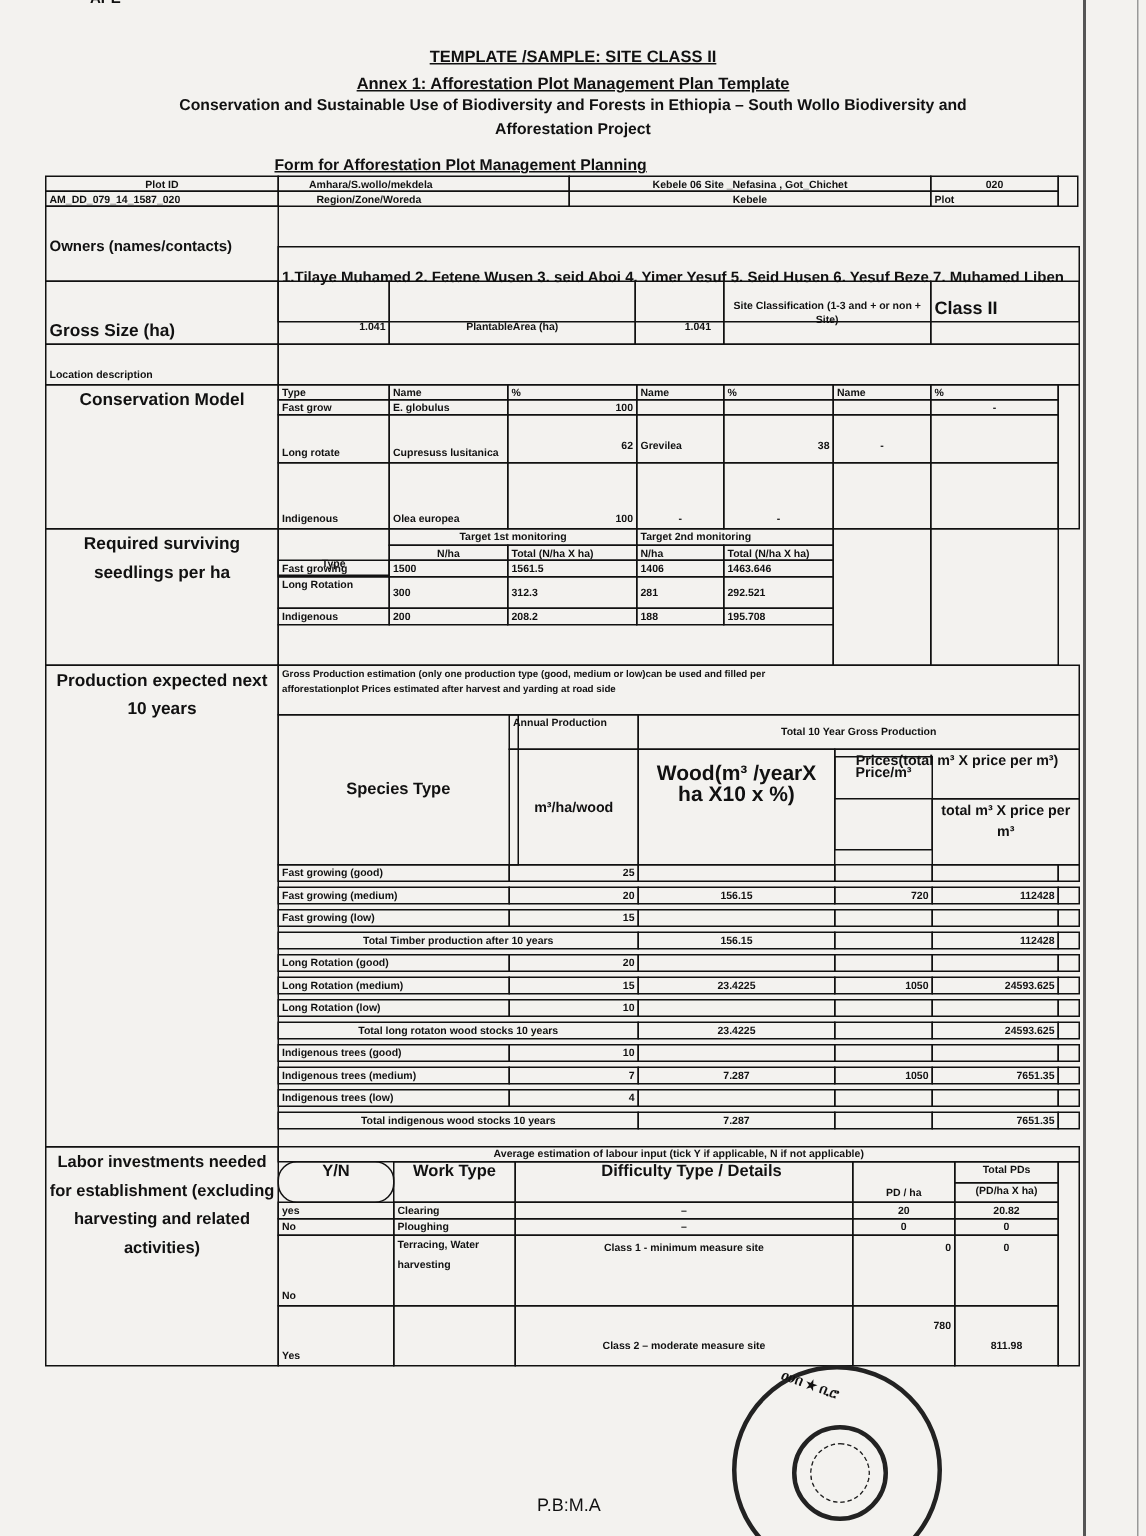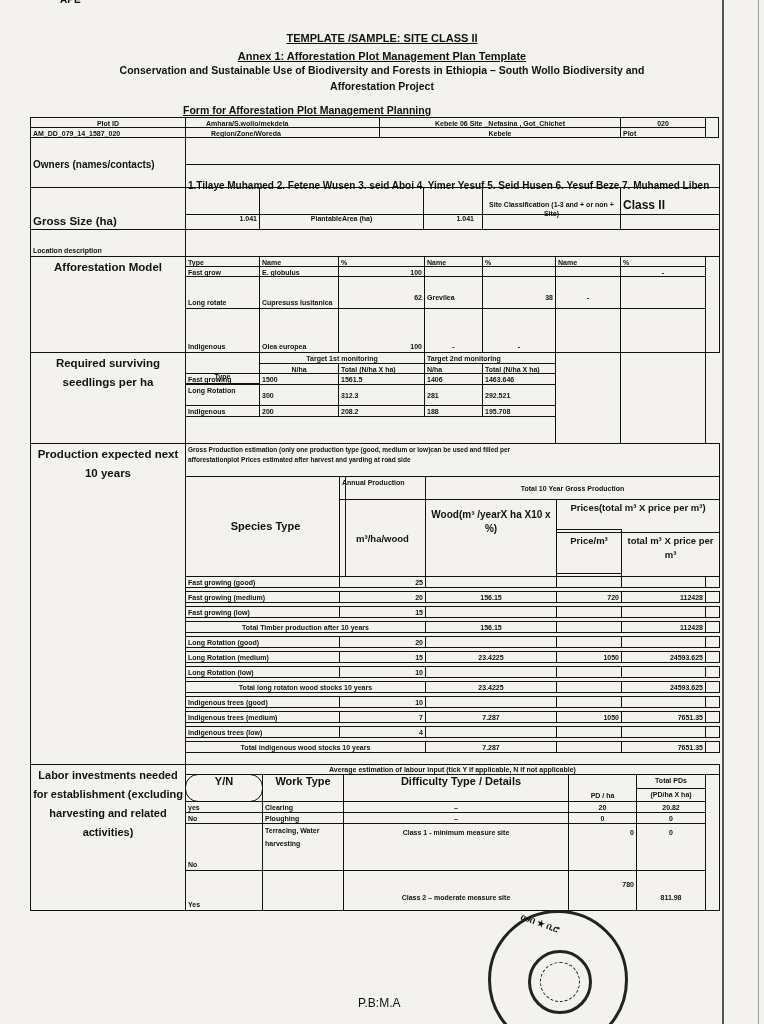--- a/index.html
+++ b/index.html
@@ -60,21 +60,21 @@
 <div class="cell b" style="left:30px;top:187px;width:156px;height:43px;font-size:11.5px;padding-bottom:3px;">Gross Size (ha)</div>
 <div class="cell br" style="left:185px;top:187px;width:75px;height:43px;padding-bottom:6px;">1.041</div>
 <div class="cell bc" style="left:259px;top:187px;width:165px;height:43px;padding-bottom:6px;">PlantableArea (ha)</div>
 <div class="cell br" style="left:423px;top:187px;width:60px;height:43px;padding-bottom:6px;padding-right:8px;">1.041</div>
 <div class="cell mid" style="left:482px;top:187px;width:139px;height:43px;">Site Classification (1-3 and + or non + Site)</div>
 <div class="cell" style="left:620px;top:187px;width:100px;height:43px;font-size:12px;line-height:18px;padding-top:8px;">Class II</div>
 
 <div class="cell b" style="left:30px;top:229px;width:156px;height:28px;">Location description</div>
 <div class="cell" style="left:185px;top:229px;width:535px;height:28px;"></div>
 
-<div class="cell lbl" style="left:30px;top:256px;width:156px;height:97px;">Afforestation Model</div>
+<div class="cell lbl" style="left:30px;top:256px;width:156px;height:97px;">Conservation Model</div>
 <div class="cell" style="left:185px;top:256px;width:75px;height:11px;">Type</div>
 <div class="cell" style="left:259px;top:256px;width:80px;height:11px;">Name</div>
 <div class="cell" style="left:338px;top:256px;width:87px;height:11px;">%</div>
 <div class="cell" style="left:424px;top:256px;width:59px;height:11px;">Name</div>
 <div class="cell" style="left:482px;top:256px;width:74px;height:11px;">%</div>
 <div class="cell" style="left:555px;top:256px;width:66px;height:11px;">Name</div>
 <div class="cell" style="left:620px;top:256px;width:86px;height:11px;">%</div>
 <div class="cell" style="left:705px;top:256px;width:15px;height:97px;"></div>
 
 <div class="cell" style="left:185px;top:266px;width:75px;height:11px;">Fast grow</div>
@@ -130,23 +130,23 @@
 <div class="cell" style="left:424px;top:405px;width:59px;height:12px;">188</div>
 <div class="cell" style="left:482px;top:405px;width:74px;height:12px;">195.708</div>
 <div class="cell" style="left:185px;top:416px;width:371px;height:28px;border-top:none;"></div>
 
 <div class="cell lbl" style="left:30px;top:443px;width:156px;height:322px;">Production expected next 10 years</div>
 <div class="cell" style="left:185px;top:443px;width:535px;height:34px;font-size:6.5px;line-height:10px;padding-top:1px;padding-right:160px;">Gross Production estimation (only one production type (good, medium or low)can be used and filled per afforestationplot Prices estimated after harvest and yarding at road side</div>
 <div class="cell mid" style="left:185px;top:476px;width:161px;height:101px;font-size:11px;line-height:17px;padding:0 40px;">Species Type</div>
 <div class="cell" style="left:339px;top:476px;width:87px;height:24px;">Annual Production</div>
 <div class="cell mid" style="left:339px;top:499px;width:87px;height:78px;font-size:9.5px;">m³/ha/wood</div>
 <div class="cell mid" style="left:425px;top:476px;width:295px;height:24px;">Total 10 Year Gross Production</div>
-<div class="cell c" style="left:425px;top:499px;width:132px;height:78px;font-size:10px;line-height:14px;padding-top:8px;">Wood(m³ /yearX ha X10 x %)</div>
+<div class="cell c" style="left:425px;top:499px;width:132px;height:78px;font-size:14px;line-height:14px;padding-top:8px;">Wood(m³ /yearX ha X10 x %)</div>
 <div class="cell c" style="left:556px;top:499px;width:164px;height:34px;font-size:9.5px;line-height:14px;">Prices(total m³ X price per m³)</div>
-<div class="cell mid" style="left:556px;top:529px;width:66px;height:45px;font-size:9.5px;align-items:flex-start;padding-top:6px;">Price/m³</div>
+<div class="cell mid" style="left:556px;top:504px;width:66px;height:63px;font-size:9.5px;align-items:flex-start;padding-top:6px;">Price/m³</div>
 <div class="cell c" style="left:621px;top:532px;width:99px;height:45px;font-size:9.5px;line-height:14px;">total m³ X price per m³</div>
 
 <div id="prod-rows">
     <div class="cell " style="left: 185px; top: 576px; width: 155px; height: 12px;">Fast growing (good)</div>
     <div class="cell r" style="left: 339px; top: 576px; width: 87px; height: 12px;">25</div>
     <div class="cell c" style="left: 425px; top: 576px; width: 132px; height: 12px;"></div>
     <div class="cell r" style="left: 556px; top: 576px; width: 66px; height: 12px;"></div>
     <div class="cell r" style="left: 621px; top: 576px; width: 85px; height: 12px;"></div>
     <div class="cell " style="left: 705px; top: 576px; width: 15px; height: 12px;"></div>
     <div class="cell " style="left: 185px; top: 591px; width: 155px; height: 12px;">Fast growing (medium)</div>

